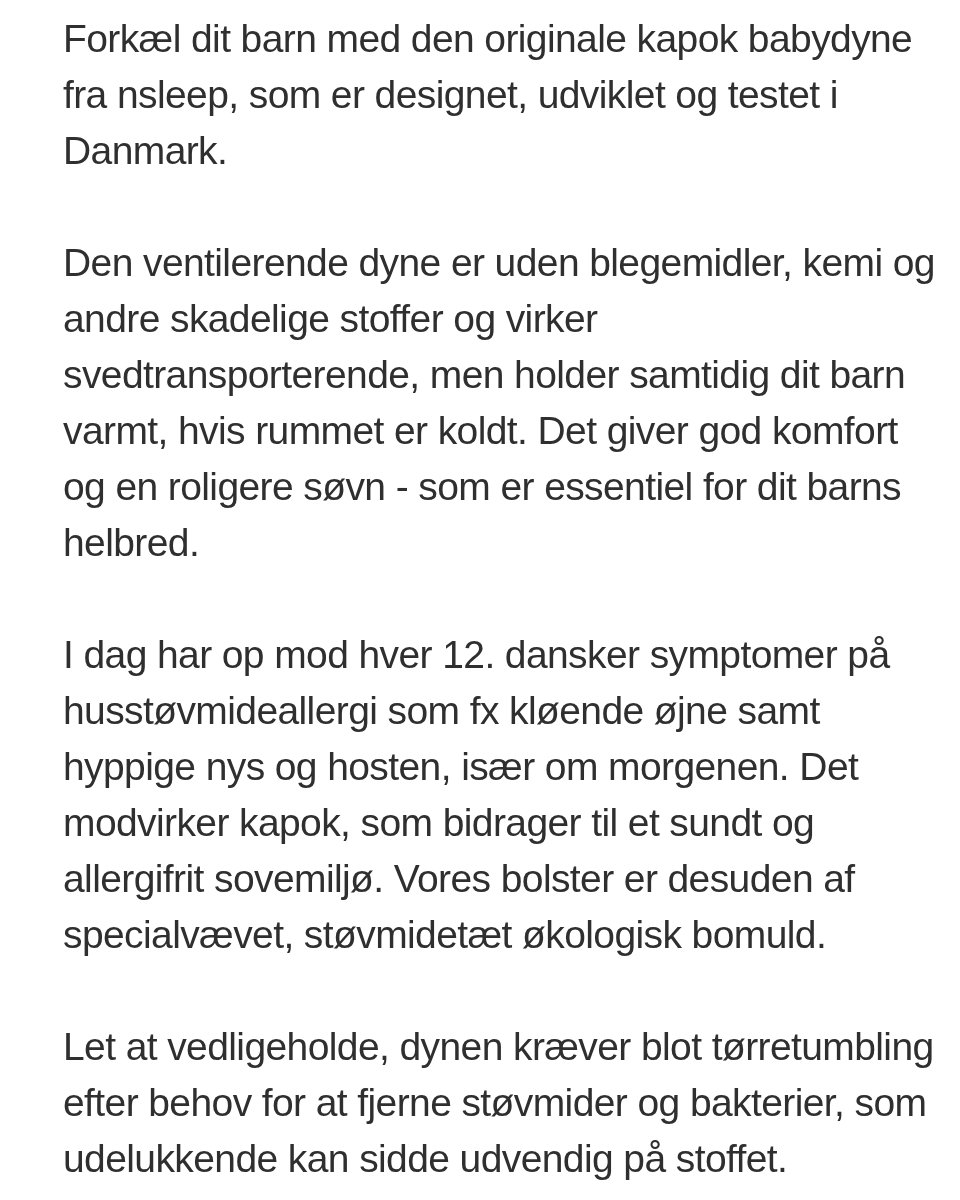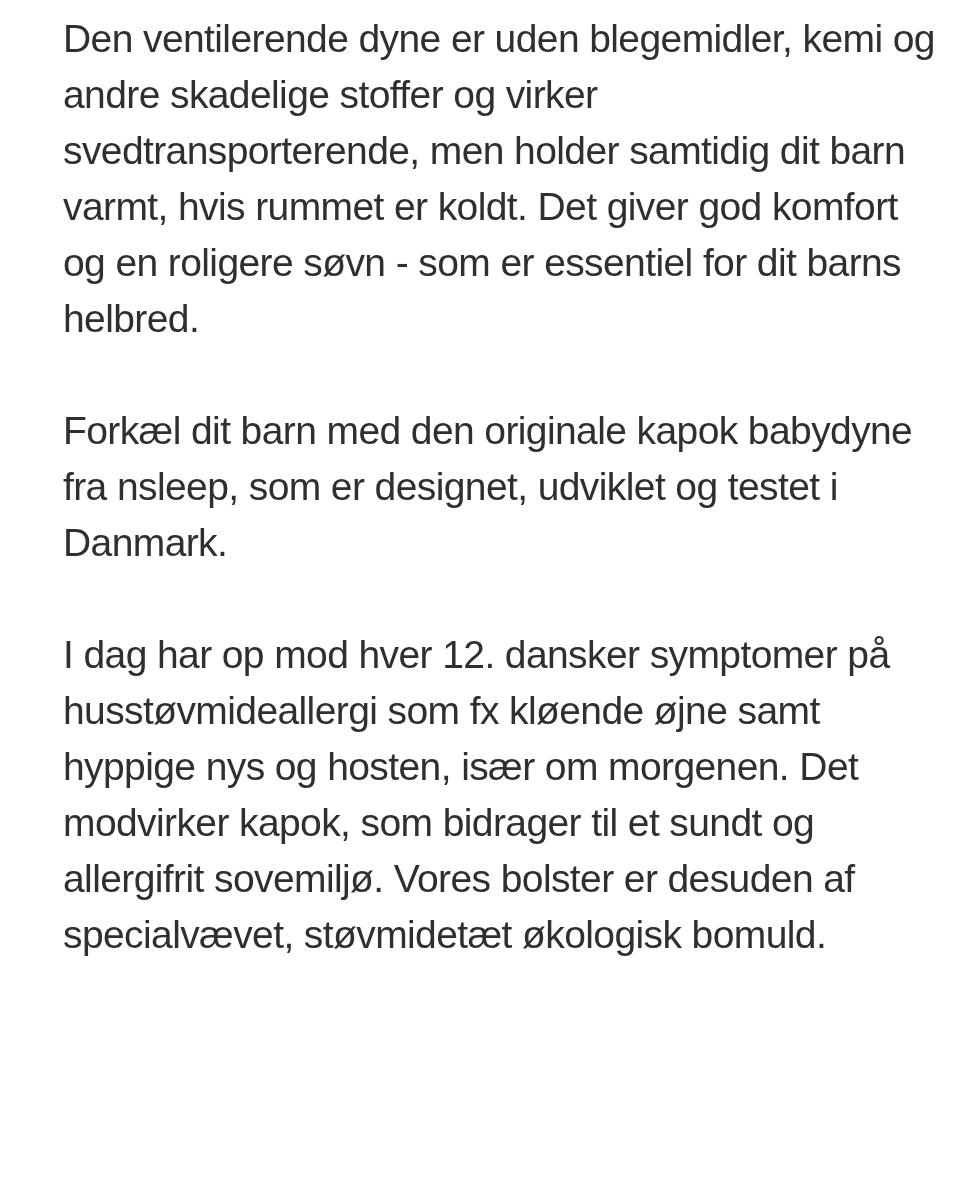--- a/index.html
+++ b/index.html
@@ -27,28 +27,31 @@
     white-space: pre; 
   }
   .para:last-child {
     margin-bottom: 0;
   }
 </style>
 </head>
 <body>
 
 <div class="doc">
+  <p class="para">Forkæl dit barn med den originale kapok babydyne
+fra nsleep, som er designet, udviklet og testet i
+Danmark.</p>
   <p class="para">Den ventilerende dyne er uden blegemidler, kemi og
 andre skadelige stoffer og virker
 svedtransporterende, men holder samtidig dit barn
 varmt, hvis rummet er koldt. Det giver god komfort
 og en roligere søvn - som er essentiel for dit barns
 helbred.</p>
-  <p class="para">Forkæl dit barn med den originale kapok babydyne
-fra nsleep, som er designet, udviklet og testet i
-Danmark.</p>
   <p class="para">I dag har op mod hver 12. dansker symptomer på
 husstøvmideallergi som fx kløende øjne samt
 hyppige nys og hosten, især om morgenen. Det
 modvirker kapok, som bidrager til et sundt og
 allergifrit sovemiljø. Vores bolster er desuden af
 specialvævet, støvmidetæt økologisk bomuld.</p>
+  <p class="para">Let at vedligeholde, dynen kræver blot tørretumbling
+efter behov for at fjerne støvmider og bakterier, som
+udelukkende kan sidde udvendig på stoffet.</p>
 </div>
 
 </body></html>

